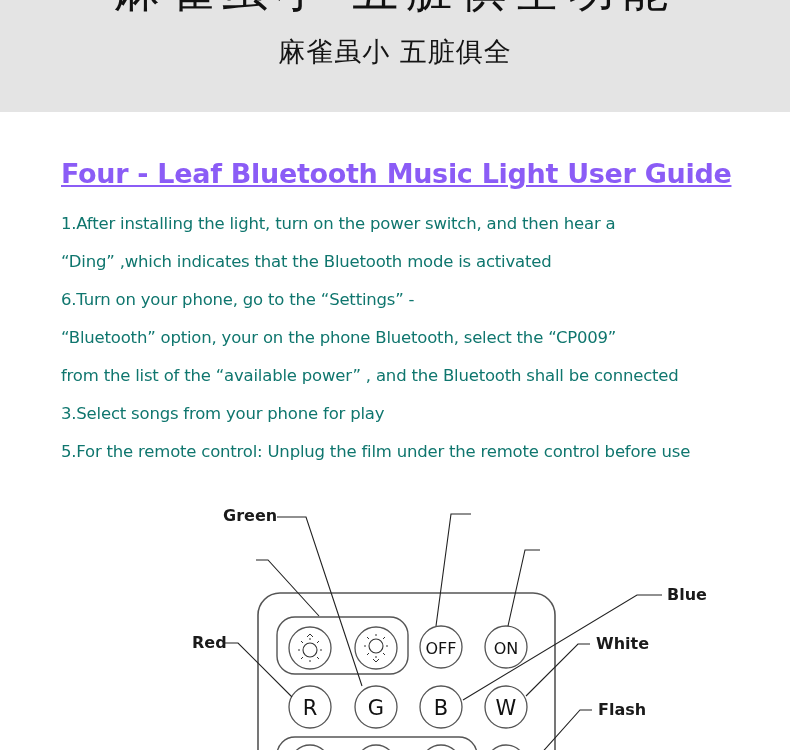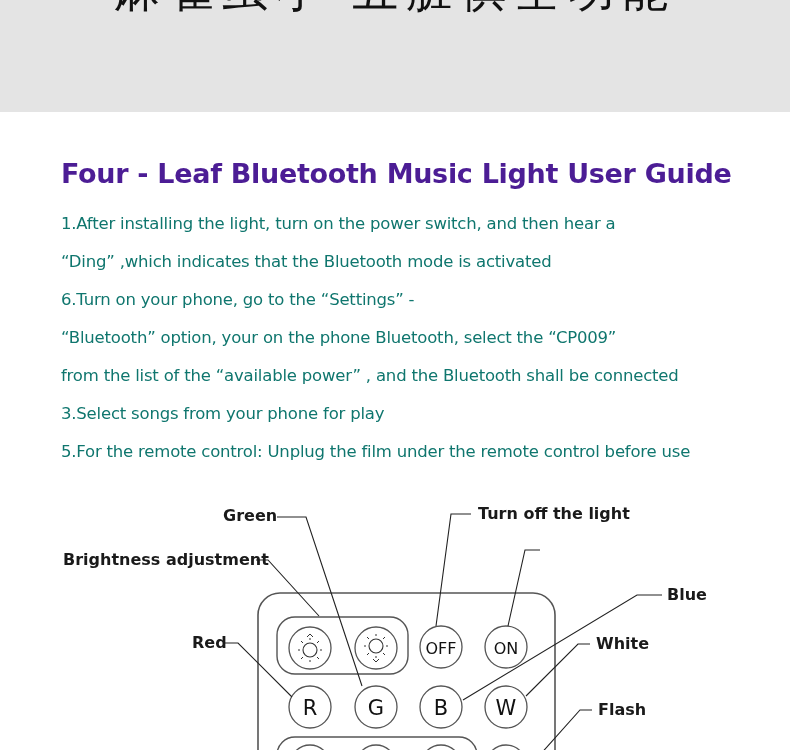--- a/index.html
+++ b/index.html
@@ -1,30 +1,31 @@
 <!DOCTYPE html>
 <html><head>
 <meta charset="utf-8">
 <style>
   html,body{margin:0;padding:0;background:#fff;}
   body{width:790px;height:750px;overflow:hidden;position:relative;font-family:"DejaVu Sans","Liberation Sans",sans-serif;color:#111;}
   .banner{position:absolute;left:0;top:0;width:790px;height:112px;background:#e4e4e4;overflow:hidden;}
   .banner-top{position:absolute;left:0;width:790px;top:-40px;text-align:center;font-size:46px;color:#111;letter-spacing:8px;white-space:nowrap;}
   .banner-sub{position:absolute;left:0;width:790px;top:34px;text-align:center;font-size:27px;color:#151515;letter-spacing:1px;}
-  .title{position:absolute;left:61px;top:158px;font-size:27px;font-weight:bold;font-family:"DejaVu Sans",sans-serif;letter-spacing:-0.3px;white-space:nowrap;color:#4c1d95;}
+  .title{position:absolute;left:61px;top:158px;font-size:27px;font-weight:bold;font-family:"DejaVu Sans",sans-serif;letter-spacing:-0.3px;white-space:nowrap;color:#8b5cf6;text-decoration:underline;}
   .step{position:absolute;left:61px;font-size:16.5px;font-family:"DejaVu Sans",sans-serif;white-space:nowrap;color:#0f766e;letter-spacing:-0.2px;}
   .diagram{position:absolute;left:0;top:480px;width:790px;height:270px;}
   .label{position:absolute;font-size:16px;font-family:"DejaVu Sans",sans-serif;color:#1a1a1a;white-space:nowrap;font-weight:bold;}
   .btn-text{font-family:"DejaVu Sans",sans-serif;fill:#111;text-anchor:middle;}
 </style>
 </head>
 <body>
 
 <div class="banner">
   <div class="banner-top">麻雀虽小 五脏俱全功能</div>
+  <div class="banner-sub">麻雀虽小 五脏俱全</div>
 </div>
 
 <div class="title">Four - Leaf Bluetooth Music Light  User Guide</div>
 
 <div class="step" style="top:214px">1.After installing the light, turn on the power switch, and then hear a</div>
 <div class="step" style="top:252px"> “Ding” ,which  indicates that the Bluetooth mode is activated</div>
 <div class="step" style="top:290px">6.Turn on your phone, go to the “Settings” -</div>
 <div class="step" style="top:328px">  “Bluetooth” option, your on the phone Bluetooth, select the “CP009”</div>
 <div class="step" style="top:366px">  from the list of the “available power” , and the Bluetooth shall be connected</div>
 <div class="step" style="top:404px">3.Select songs from your phone for play</div>
@@ -105,19 +106,17 @@
 
     <text class="btn-text" x="441" y="654" font-size="16">OFF</text>
     <text class="btn-text" x="506" y="654" font-size="16">ON</text>
     <text class="btn-text" x="310" y="715" font-size="21">R</text>
     <text class="btn-text" x="376" y="715" font-size="21">G</text>
     <text class="btn-text" x="441" y="715" font-size="21">B</text>
     <text class="btn-text" x="506" y="715" font-size="21">W</text>
   </svg>
 
   <div class="label" style="left:223px;top:26px">Green</div>
-  <div class="label" style="left:63px;top:70px">Brightness adjustment</div>
   <div class="label" style="left:192px;top:153px">Red</div>
-  <div class="label" style="left:478px;top:24px">Turn off the light</div>
   <div class="label" style="left:667px;top:105px">Blue</div>
   <div class="label" style="left:596px;top:154px">White</div>
   <div class="label" style="left:598px;top:220px">Flash</div>
 </div>
 
 </body></html>

